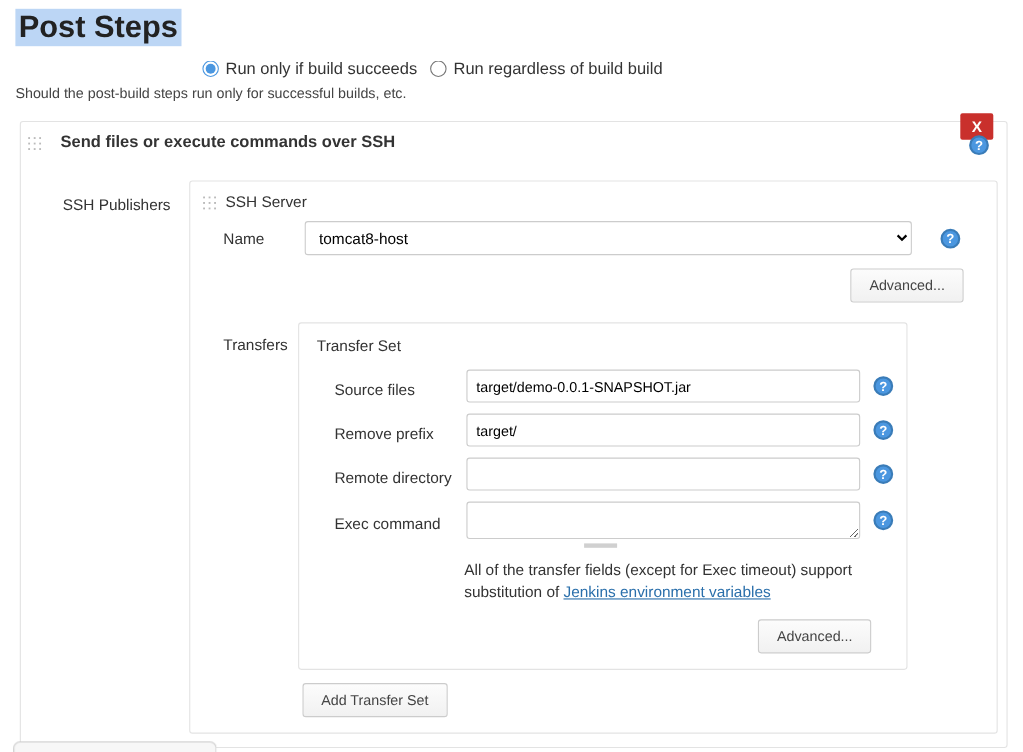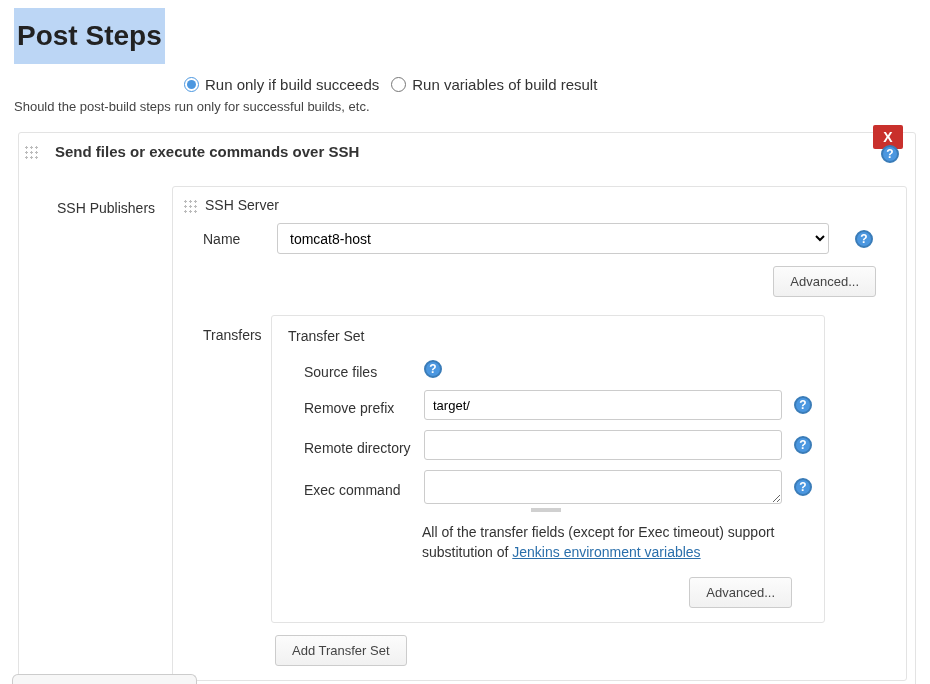--- a/index.html
+++ b/index.html
@@ -14,21 +14,21 @@
       background: #fff;
       padding: 8px 14px 0 14px;
       width: 930px;
     }
     .page-title {
       font-size: 28px;
       font-weight: bold;
       color: #222;
       background: #bcd6f5;
       display: inline-block;
-      padding: 12px 3px;
+      padding: 1px 3px;
       margin-bottom: 12px;
     }
     .radio-row {
       margin-left: 170px;
       display: flex;
       align-items: center;
       gap: 4px;
       font-size: 15px;
       color: #333;
       margin-bottom: 6px;
@@ -277,21 +277,21 @@
 
 <h1 class="page-title">Post Steps</h1>
 
 <div class="radio-row">
   <label>
     <input type="radio" name="runopt" checked="" style="">
     <span>Run only if build succeeds</span>
   </label>
   <label>
     <input type="radio" name="runopt" style="">
-    <span>Run variables of build result</span>
+    <span>Run regardless of build build</span>
   </label>
 </div>
 <div class="hint-text">Should the post-build steps run only for successful builds, etc.</div>
 
 <div class="section-box">
   <button class="remove-btn">X</button>
   <span class="help-icon section-help">?</span>
   <div class="drag-handle"></div>
   <div class="section-title">Send files or execute commands over SSH</div>
 
@@ -321,20 +321,21 @@
         <div class="transfer-area">
 
           <div class="transfer-set-box">
             <div class="transfer-set-header">
               <span class="drag-handle-inline"></span>
               <span>Transfer Set</span>
             </div>
 
             <div class="field-row">
               <span class="field-label">Source files</span>
+              <input class="field-input" type="text" value="target/demo-0.0.1-SNAPSHOT.jar" style="">
               <span class="help-icon">?</span>
             </div>
 
             <div class="field-row">
               <span class="field-label">Remove prefix</span>
               <input class="field-input" type="text" value="target/" style="">
               <span class="help-icon">?</span>
             </div>
 
             <div class="field-row">

